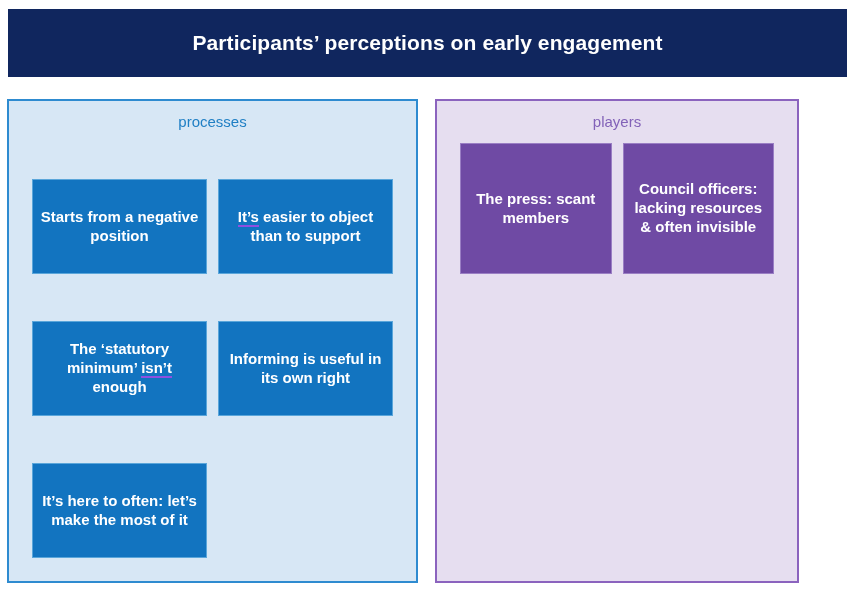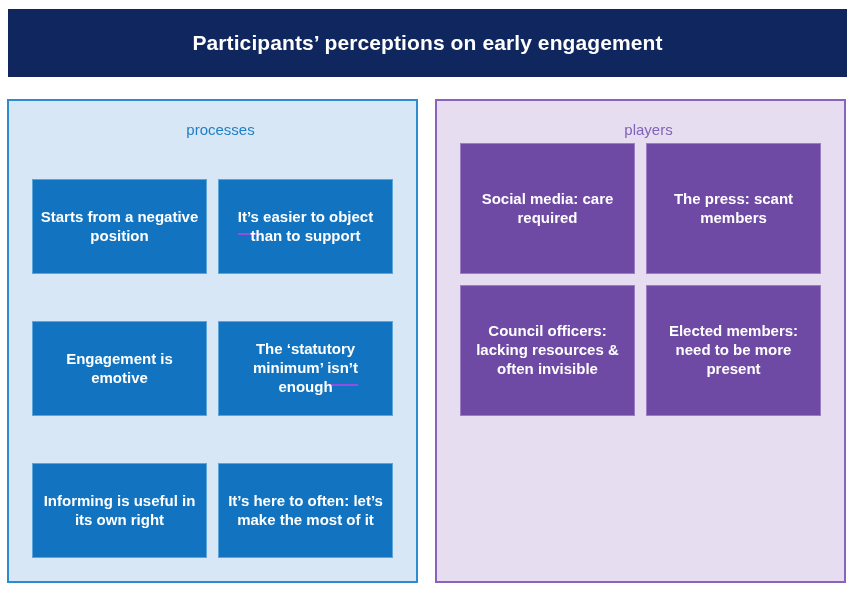--- a/index.html
+++ b/index.html
@@ -56,34 +56,34 @@
     padding: 0;
   }
   #panel-processes {
     left: 7px;
     width: 411px;
     background: #D7E7F5;
     border-color: #2E8BD0;
   }
   #panel-players {
     left: 435px;
-    width: 411px;
+    width: 364px;
     background: #E6DEF0;
     border-color: #8B63BE;
   }
 
   .panel-heading {
     width: 100%;
     text-align: center;
     font-size: 15px;
     font-weight: normal;
     line-height: 1;
     padding-top: 13px;
     padding-bottom: 0;
-    margin: 8px;
+    margin: 0;
     box-sizing: border-box;
   }
   #panel-processes .panel-heading { color: #1F7FC4; }
   #panel-players .panel-heading  { color: #8262B8; }
 
   
   .card-grid {
     position: absolute;
     left: 0;
     right: 0;
@@ -122,21 +122,21 @@
     border-color: #9A7EC4;
   }
   .card .card-text {
     display: block;
     width: 100%;
   }
 
   
   .gram {
     border-bottom: 2px solid #8F4FE0;
-    padding-bottom: 8px;
+    padding-bottom: 0px;
   }
 </style>
 </head>
 <body>
 
 <div id="slide">
 
   <div id="title-banner">
     <div class="title-text">Participants’ perceptions on early engagement</div>
   </div>
@@ -144,45 +144,36 @@
   <div class="panel" id="panel-processes">
     <div class="panel-heading">processes</div>
     <div class="card-grid">
       <div class="card card-blue">
         <span class="card-text">Starts from a negative position</span>
       </div>
       <div class="card card-blue">
         <span class="card-text"><span class="gram">It’s</span> easier to object than to support</span>
       </div>
       <div class="card card-blue">
-        <span class="card-text">Engagement is emotive</span>
-      </div>
-      <div class="card card-blue">
         <span class="card-text">The ‘statutory minimum’ <span class="gram">isn’t</span> enough</span>
       </div>
       <div class="card card-blue">
         <span class="card-text">Informing is useful in its own right</span>
       </div>
       <div class="card card-blue">
         <span class="card-text">It’s here to often: let’s make the most of it</span>
       </div>
     </div>
   </div>
 
   <div class="panel" id="panel-players">
     <div class="panel-heading">players</div>
     <div class="card-grid">
       <div class="card card-purple">
-        <span class="card-text">Social media: care required</span>
-      </div>
-      <div class="card card-purple">
         <span class="card-text">The press: scant members</span>
       </div>
       <div class="card card-purple">
         <span class="card-text">Council officers: lacking resources &amp; often invisible</span>
-      </div>
-      <div class="card card-purple">
-        <span class="card-text">Elected members: need to be more present</span>
       </div>
     </div>
   </div>
 
 </div>
 
 </body></html>

